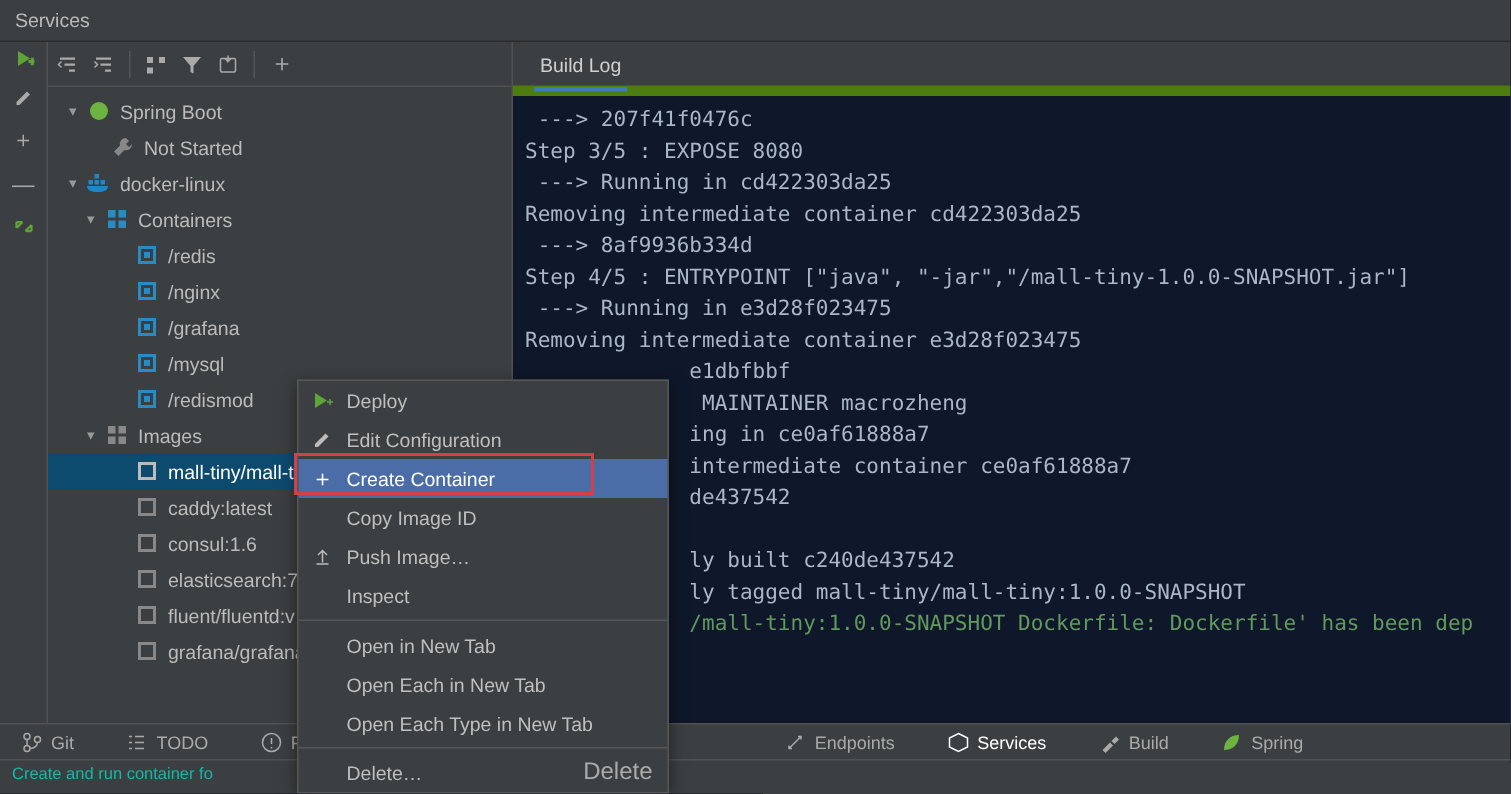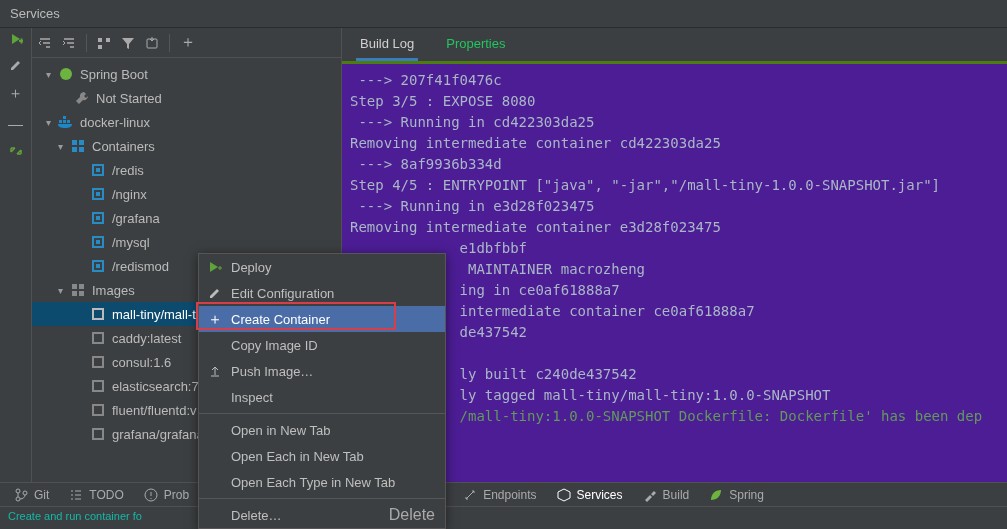--- a/index.html
+++ b/index.html
@@ -67,30 +67,31 @@
   .tri { width:10px; display:inline-block; color:#999; font-size:10px; margin-right:2px;}
   .node-icon { width:16px; height:16px; display:inline-flex; align-items:center; justify-content:center; margin-right:6px; }
   .main {
     flex: 1;
     display: flex;
     flex-direction: column;
   }
   .tabs {
     height: 36px;
     display:flex;
-    align-items:flex-end;
+    align-items:flex-start;
     padding-left:14px;
     gap: 24px;
-    border-bottom:3px solid #4d7c0f;
+    border-bottom:7px solid #4d7c0f;
+    flex-direction:column;
   }
   .tab { padding: 8px 4px 10px 4px; color:#22c55e; cursor:pointer;}
   .tab.active { color:#d0d0d0; border-bottom:3px solid #3b7cbd; padding-bottom:7px;}
   .log {
     flex:1;
-    background:#4c1d95;
+    background:#0f172a;
     color:#a9b7c6;
     font-family: "Consolas","Menlo",monospace;
     font-size: 14px;
     line-height: 21px;
     padding: 6px 0 0 8px;
     white-space: pre;
     overflow:hidden;
   }
   .log .ok { color:#62995c; }
   
@@ -125,21 +126,21 @@
   .ctx-row .grow { flex:1;}
   .ctx-row .hint { color:#aaa; font-size:16px;}
   .ctx-icon { width:16px; display:inline-flex; justify-content:center;}
   
   .tools {
     height:24px;
     display:flex;
     align-items:center;
     border-top:1px solid #515151;
     padding:0 6px;
-    gap:4px;
+    gap:19px;
     font-size:12px;
     color:#aaa;
   }
   .tool-btn { display:flex; align-items:center; gap:6px; padding:2px 8px; border-radius:3px;}
   .tool-btn.active { color:#fff;}
   .status {
     height:22px;
     border-top:1px solid #515151;
     padding:3px 8px;
     font-size:11px;

